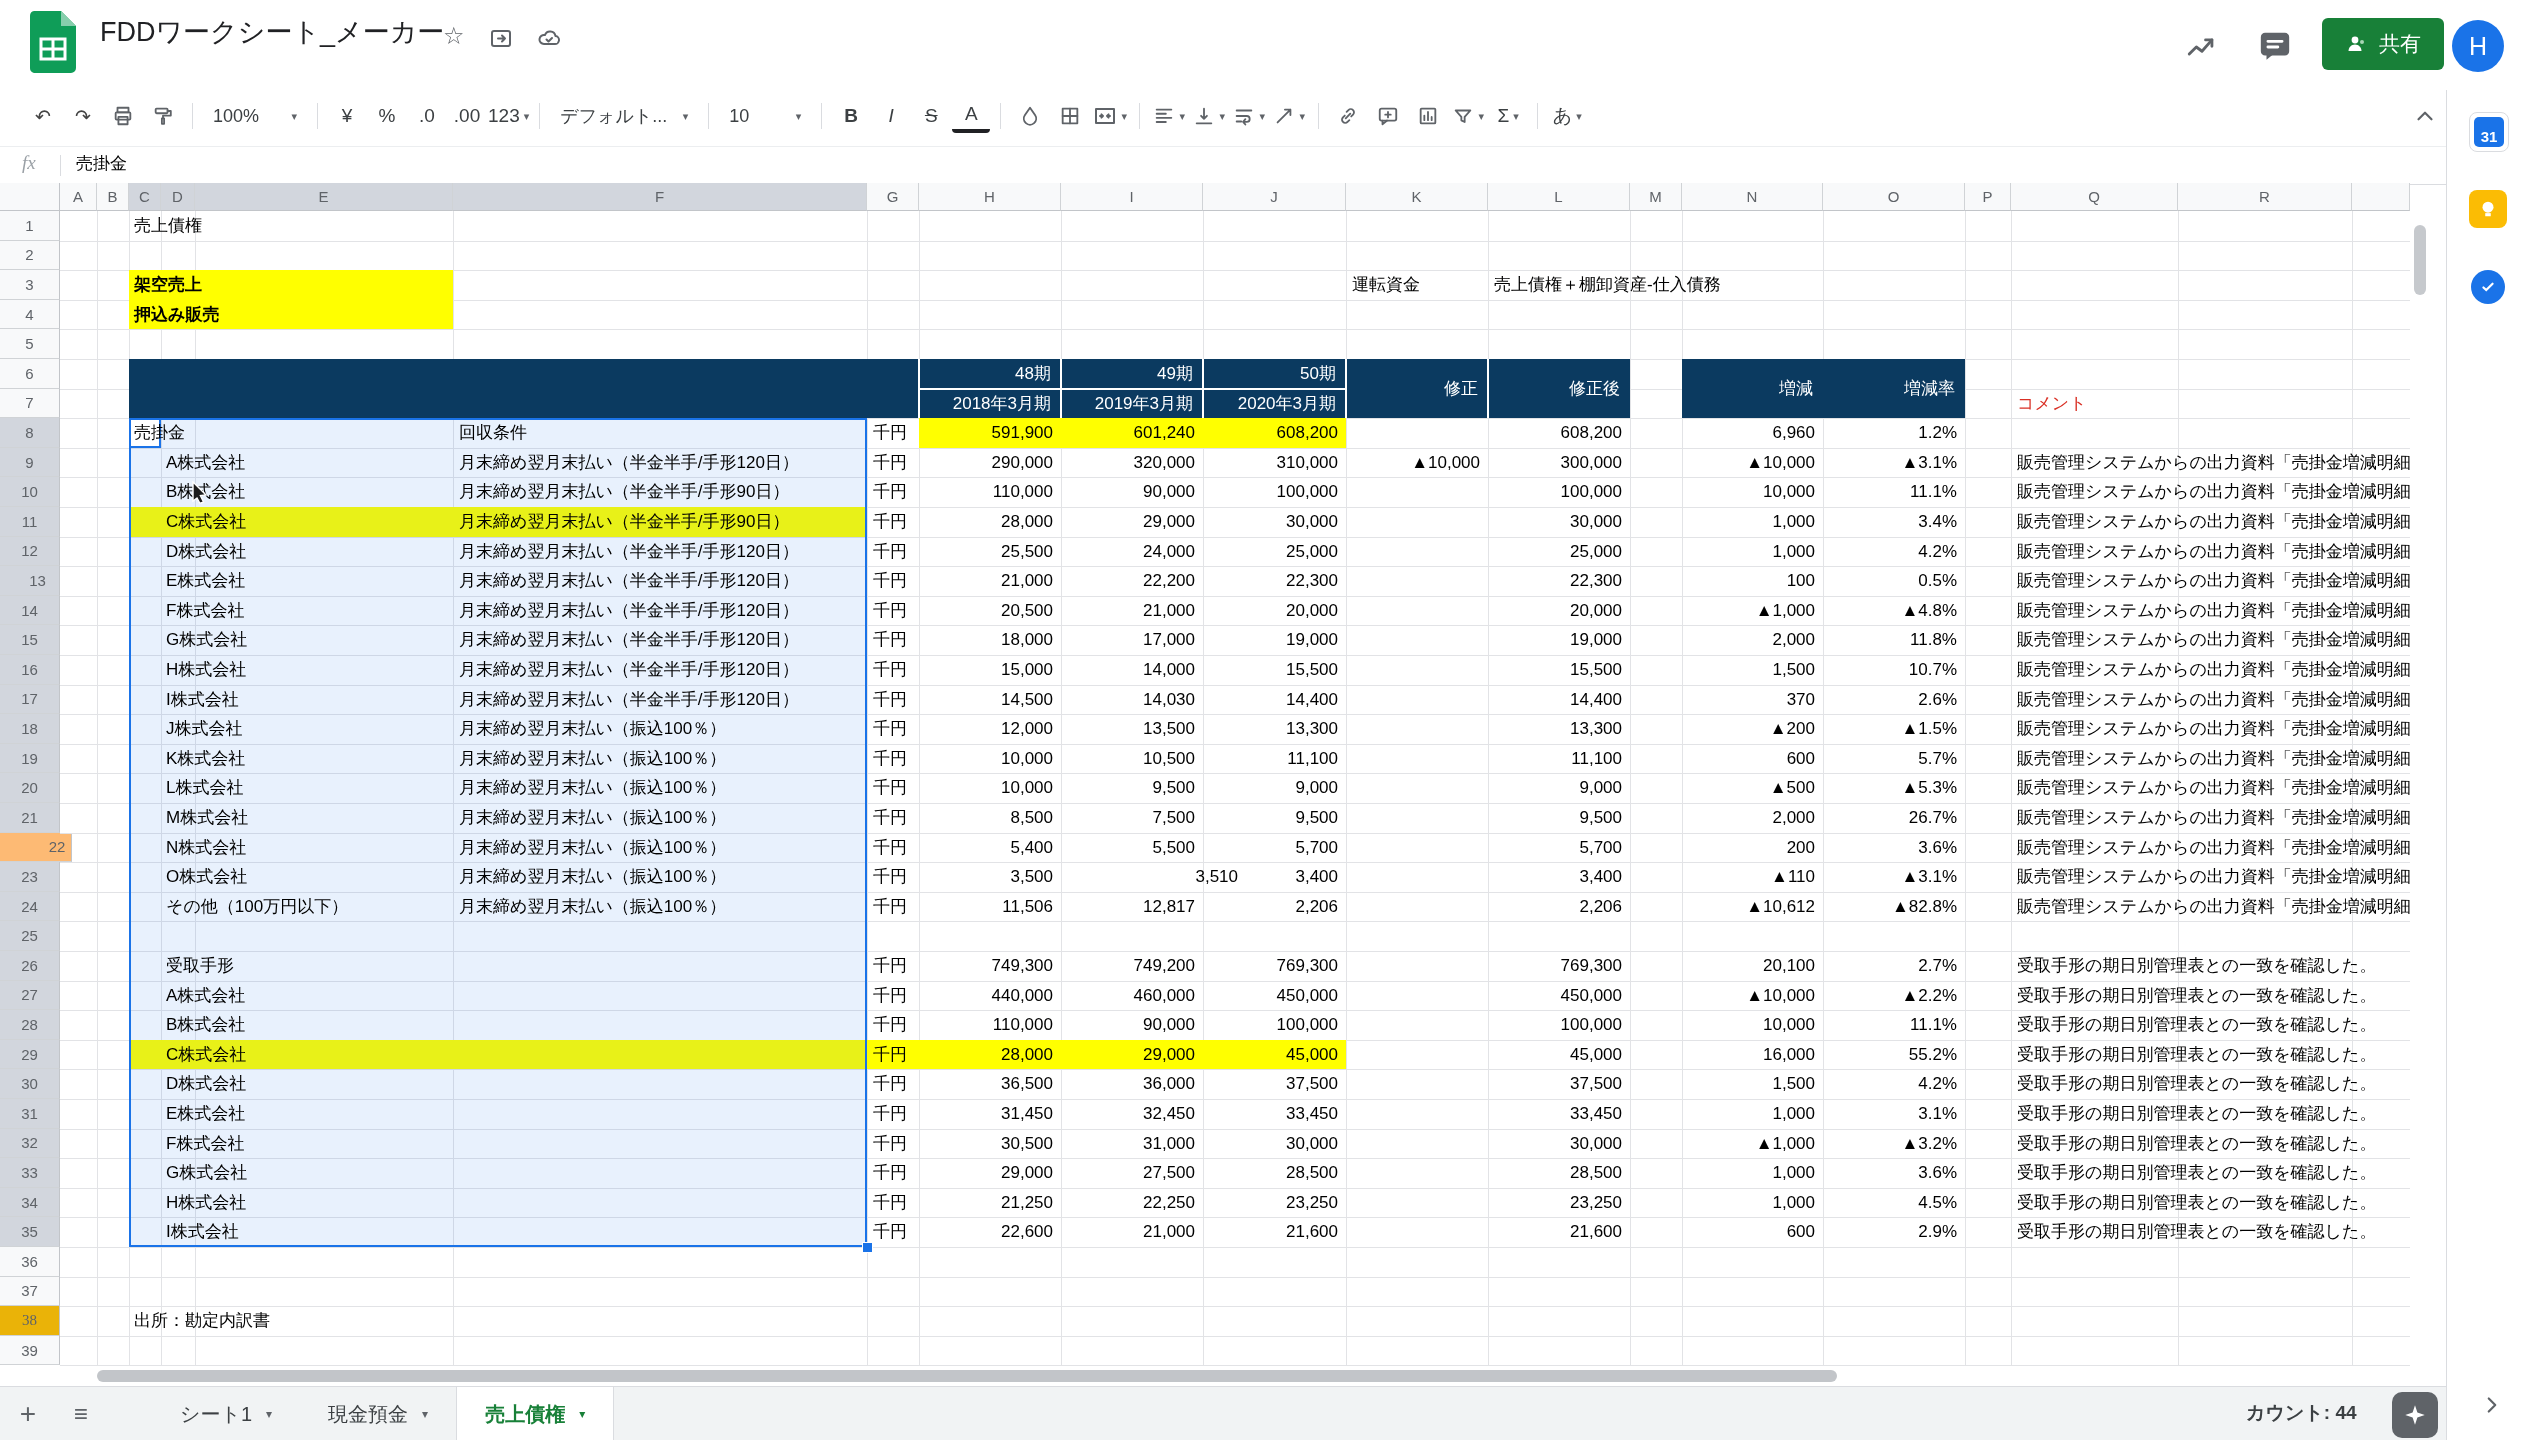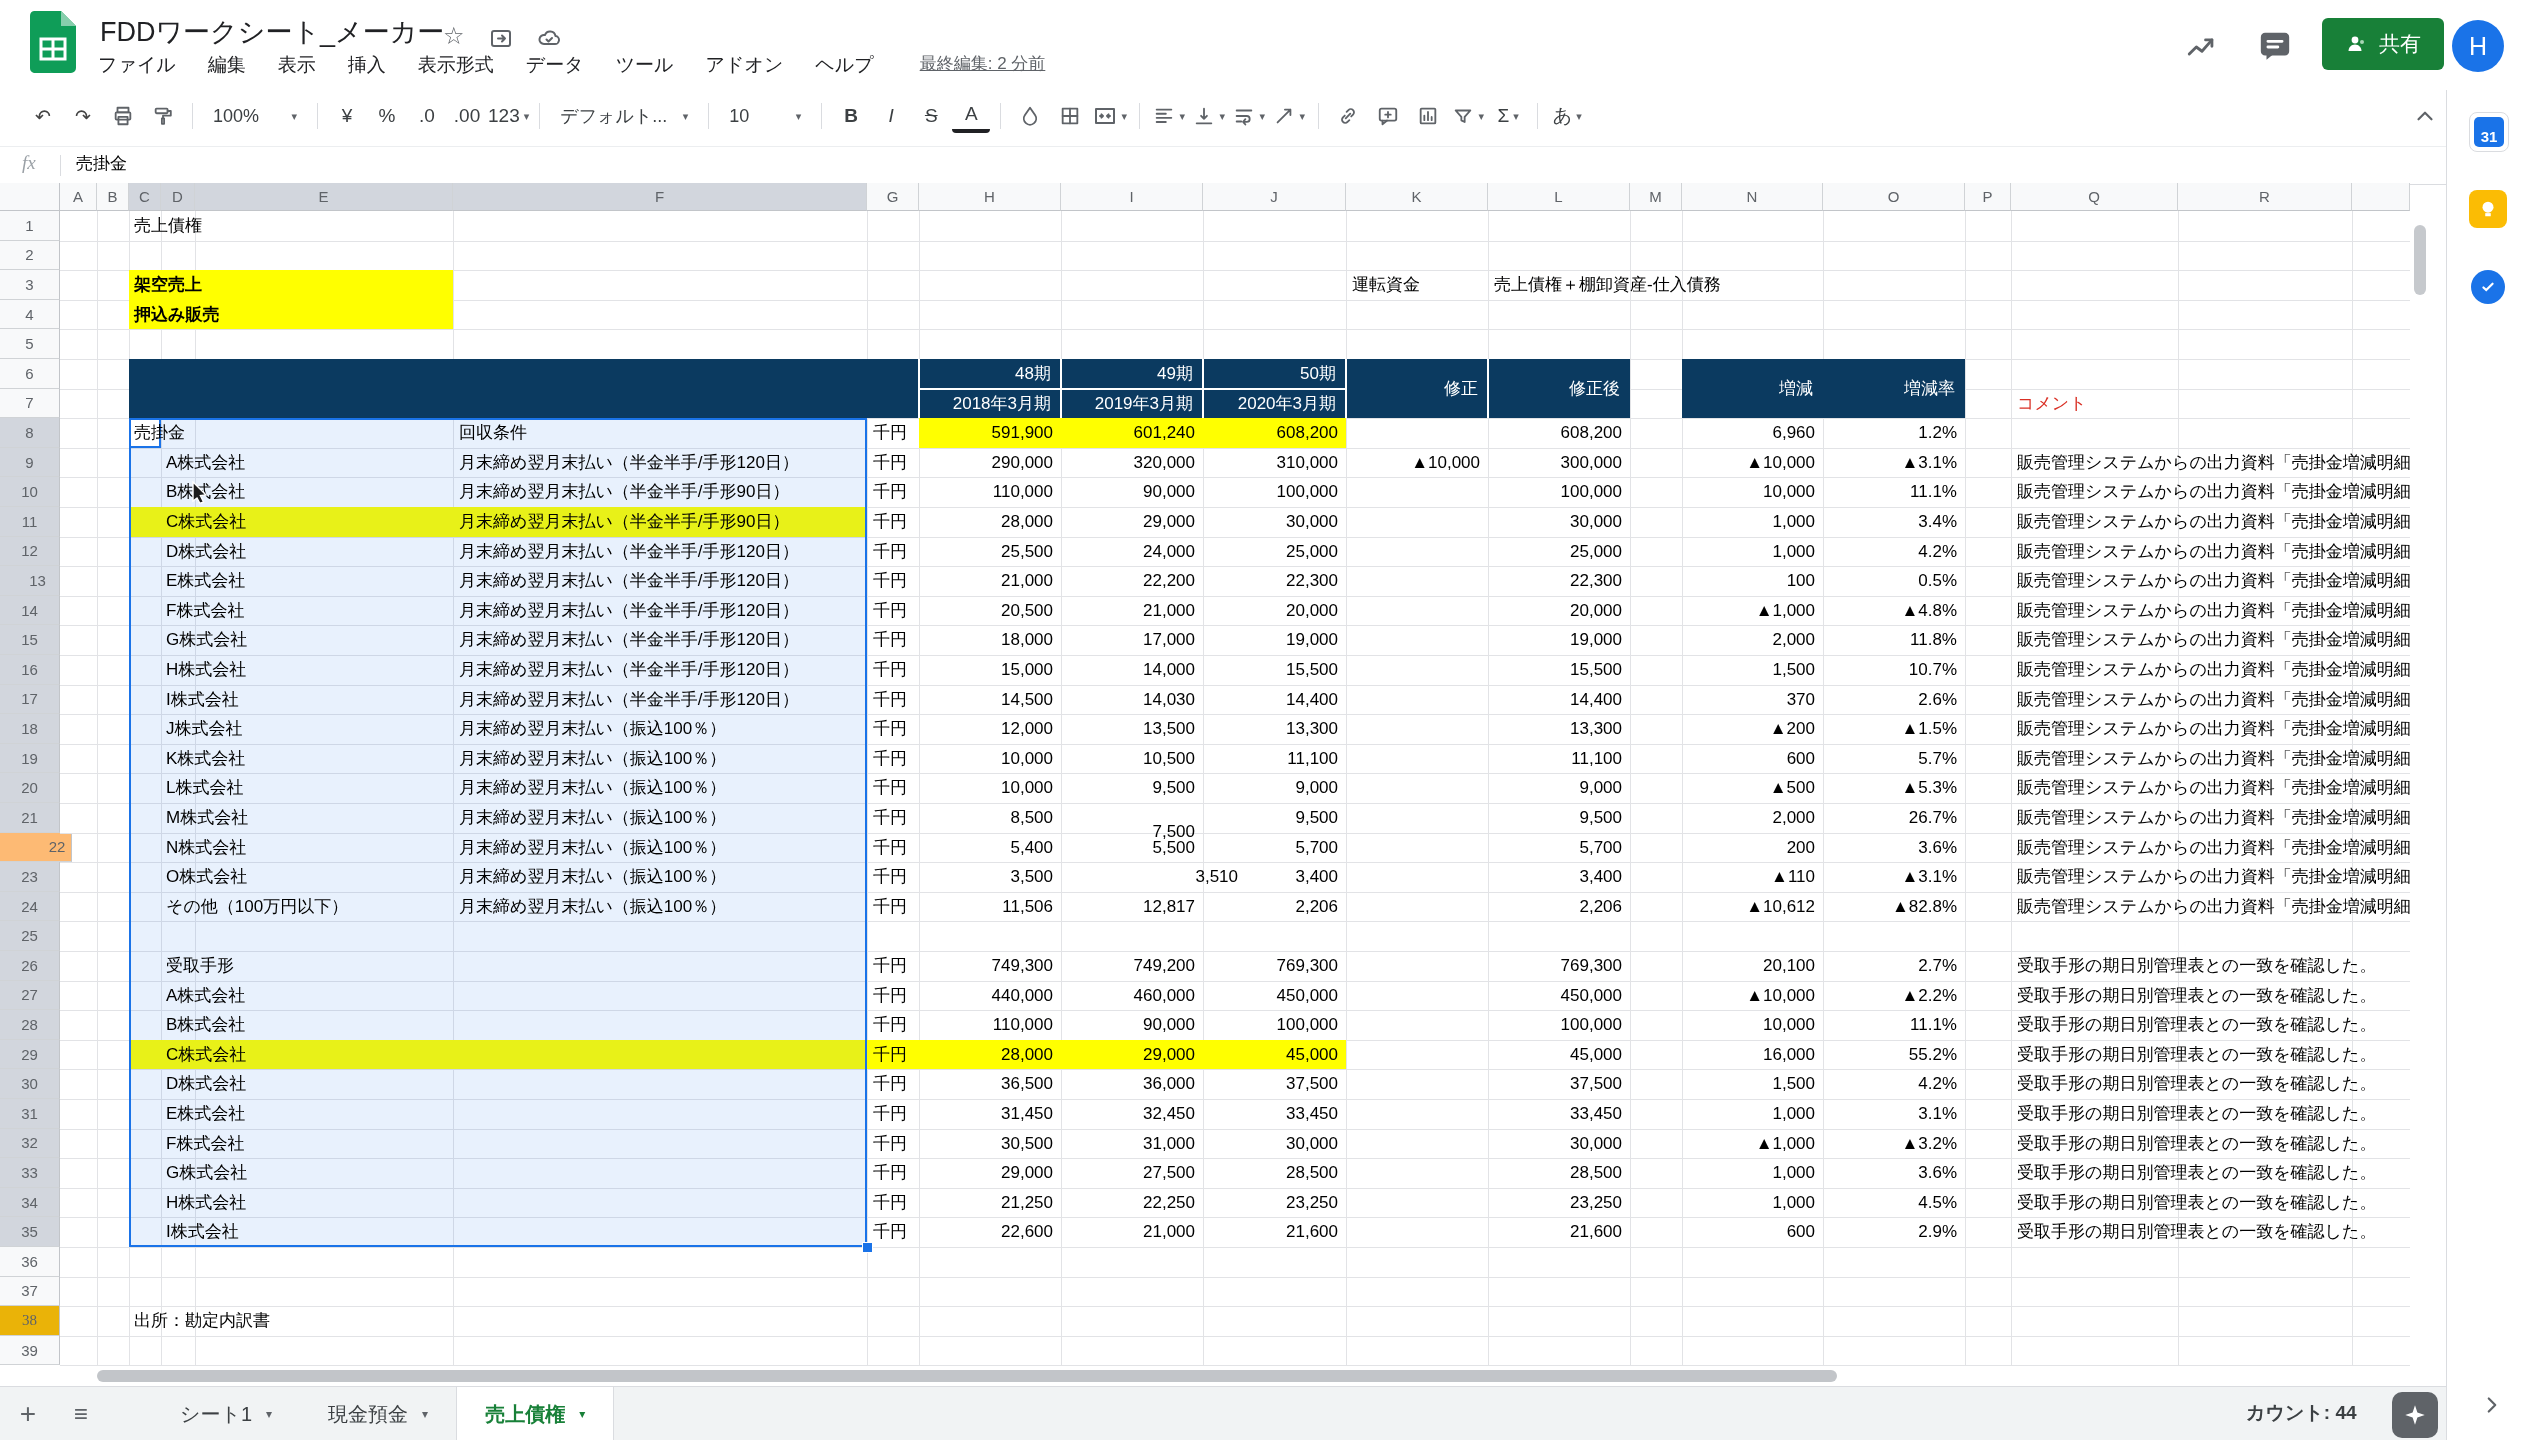--- a/index.html
+++ b/index.html
@@ -68,32 +68,20 @@
     <div id="doc-title">FDDワークシート_メーカー</div>
     <div class="title-ic" style="left:443px">☆</div>
     <svg class="ic abs" style="left:489px;top:26px" width="24" height="24" viewBox="0 0 24 24">
       <rect x="3" y="5" width="18" height="15" rx="2"></rect>
         <path d="M9 12.5h7M16 12.5l-3-3M16 12.5l-3 3"></path>
     </svg>
     <svg class="ic abs" style="left:537px;top:26px" width="24" height="24" viewBox="0 0 24 24">
       <path d="M7 18a4.5 4.5 0 1 1 .9-8.9A5.5 5.5 0 0 1 18.5 10 4 4 0 0 1 17.5 18H7z"></path>
       <path d="M9.5 13.5l2 2 3.5-3.5"></path>
     </svg>
-    <div id="menus">
-      <span class="menu-item">ファイル</span>
-      <span class="menu-item">編集</span>
-      <span class="menu-item">表示</span>
-      <span class="menu-item">挿入</span>
-      <span class="menu-item">表示形式</span>
-      <span class="menu-item">データ</span>
-      <span class="menu-item">ツール</span>
-      <span class="menu-item">アドオン</span>
-      <span class="menu-item">ヘルプ</span>
-      <span id="last-edit">最終編集: 2 分前</span>
-    </div>
     <svg class="ic abs" style="left:2185px;top:30px" width="34" height="34" viewBox="0 0 24 24">
       <path d="M3 17l5-5 4 3 7-8"></path>
         <path d="M14.5 7H19v4.5"></path>
     </svg>
     <svg class="ic abs" style="left:2258px;top:30px" width="34" height="34" viewBox="0 0 24 24">
       <rect x="3" y="3" width="18" height="14" rx="2" fill="#5f6368"></rect>
         <path d="M7 8h10M7 12h7" stroke="#fff"></path>
         <path d="M6 17v4l5-4z" fill="#5f6368" stroke="none"></path>
     </svg>
     <div id="share-btn">
@@ -534,21 +522,21 @@
       <div class="" style="position: absolute; left: 1063px; top: 590.4px; width: 132px; height: 29.6px; line-height: 29.6px; font-size: 17px; text-align: right; white-space: nowrap;">9,500</div>
       <div class="" style="position: absolute; left: 1205px; top: 590.4px; width: 133px; height: 29.6px; line-height: 29.6px; font-size: 17px; text-align: right; white-space: nowrap;">9,000</div>
       <div class="" style="position: absolute; left: 1490px; top: 590.4px; width: 132px; height: 29.6px; line-height: 29.6px; font-size: 17px; text-align: right; white-space: nowrap;">9,000</div>
       <div class="" style="position: absolute; left: 1684px; top: 590.4px; width: 131px; height: 29.6px; line-height: 29.6px; font-size: 17px; text-align: right; white-space: nowrap;">▲500</div>
       <div class="" style="position: absolute; left: 1825px; top: 590.4px; width: 132px; height: 29.6px; line-height: 29.6px; font-size: 17px; text-align: right; white-space: nowrap;">▲5.3%</div>
       <div class="" style="position: absolute; left: 2017px; top: 590.4px; font-size: 17px; line-height: 29.6px; white-space: nowrap;">販売管理システムからの出力資料「売掛金増減明細</div>
       <div class="" style="position: absolute; left: 166px; top: 620px; font-size: 17px; line-height: 29.6px; white-space: nowrap;">M株式会社</div>
       <div class="" style="position: absolute; left: 459px; top: 620px; font-size: 17px; line-height: 29.6px; white-space: nowrap;">月末締め翌月末払い（振込100％）</div>
       <div class="" style="position: absolute; left: 873px; top: 620px; font-size: 17px; line-height: 29.6px; white-space: nowrap;">千円</div>
       <div class="" style="position: absolute; left: 921px; top: 620px; width: 132px; height: 29.6px; line-height: 29.6px; font-size: 17px; text-align: right; white-space: nowrap;">8,500</div>
-      <div class="" style="position: absolute; left: 1063px; top: 620px; width: 132px; height: 29.6px; line-height: 29.6px; font-size: 17px; text-align: right; white-space: nowrap; margin-top: 14px;">7,500</div>
+      <div class="" style="position: absolute; left: 1063px; top: 620px; width: 132px; height: 29.6px; line-height: 29.6px; font-size: 17px; text-align: right; white-space: nowrap;">7,500</div>
       <div class="" style="position: absolute; left: 1205px; top: 620px; width: 133px; height: 29.6px; line-height: 29.6px; font-size: 17px; text-align: right; white-space: nowrap;">9,500</div>
       <div class="" style="position: absolute; left: 1490px; top: 620px; width: 132px; height: 29.6px; line-height: 29.6px; font-size: 17px; text-align: right; white-space: nowrap;">9,500</div>
       <div class="" style="position: absolute; left: 1684px; top: 620px; width: 131px; height: 29.6px; line-height: 29.6px; font-size: 17px; text-align: right; white-space: nowrap;">2,000</div>
       <div class="" style="position: absolute; left: 1825px; top: 620px; width: 132px; height: 29.6px; line-height: 29.6px; font-size: 17px; text-align: right; white-space: nowrap;">26.7%</div>
       <div class="" style="position: absolute; left: 2017px; top: 620px; font-size: 17px; line-height: 29.6px; white-space: nowrap;">販売管理システムからの出力資料「売掛金増減明細</div>
       <div class="" style="position: absolute; left: 166px; top: 649.6px; font-size: 17px; line-height: 29.6px; white-space: nowrap;">N株式会社</div>
       <div class="" style="position: absolute; left: 459px; top: 649.6px; font-size: 17px; line-height: 29.6px; white-space: nowrap;">月末締め翌月末払い（振込100％）</div>
       <div class="" style="position: absolute; left: 873px; top: 649.6px; font-size: 17px; line-height: 29.6px; white-space: nowrap;">千円</div>
       <div class="" style="position: absolute; left: 921px; top: 649.6px; width: 132px; height: 29.6px; line-height: 29.6px; font-size: 17px; text-align: right; white-space: nowrap;">5,400</div>
       <div class="" style="position: absolute; left: 1063px; top: 649.6px; width: 132px; height: 29.6px; line-height: 29.6px; font-size: 17px; text-align: right; white-space: nowrap;">5,500</div>

